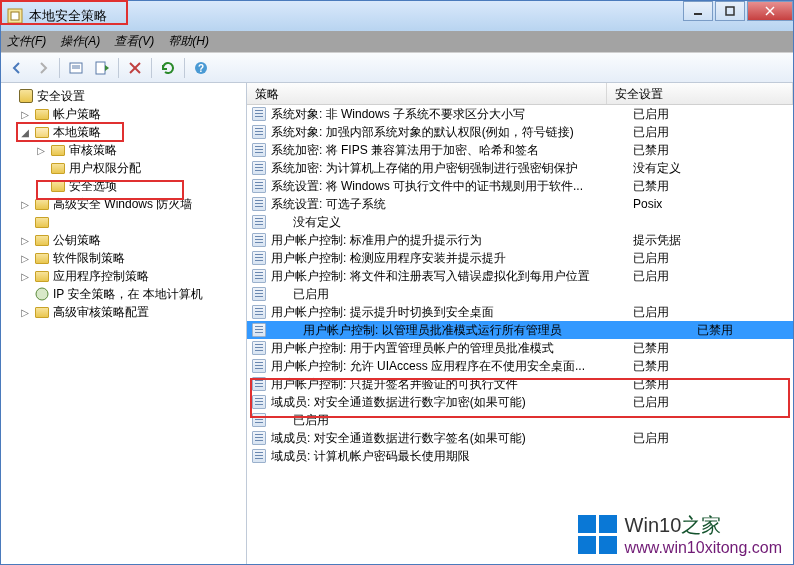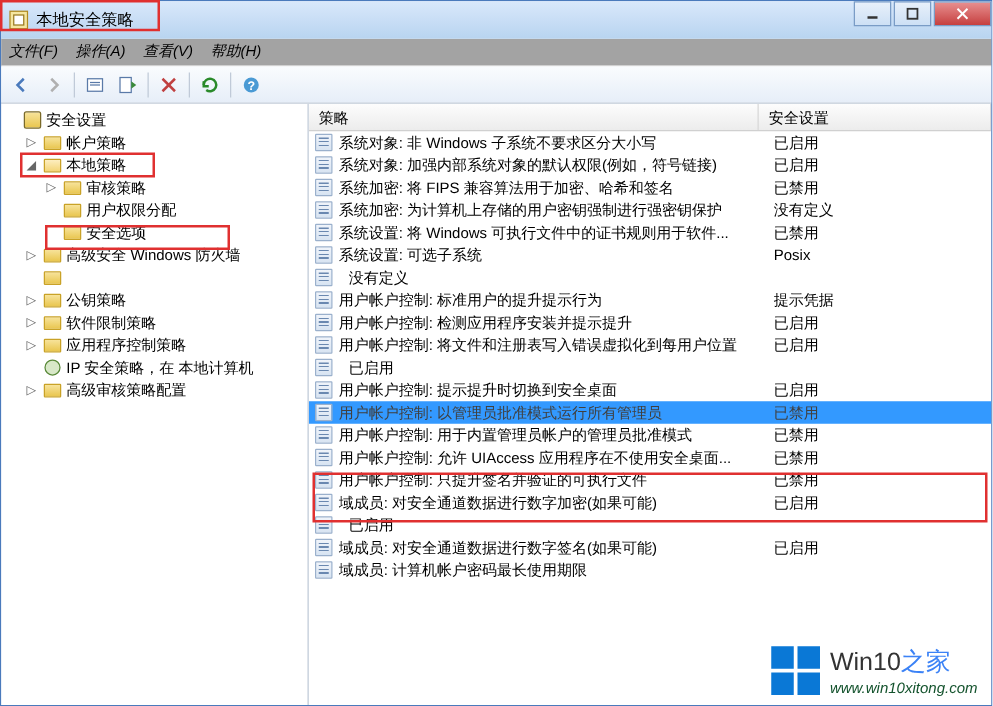--- a/index.html
+++ b/index.html
@@ -32,34 +32,34 @@
 .indent-1 { padding-left: 18px; }
 .indent-2 { padding-left: 34px; }
 
 .listpane { flex: 1; display: flex; flex-direction: column; overflow: hidden; }
 .list-header { height: 22px; background: linear-gradient(to bottom, #fdfdfd, #ececec); border-bottom: 1px solid #d0d0d0; display: flex; font-family: Liberation Mono, monospace; }
 .list-header-col { padding: 3px 8px; border-right: 1px solid #d8d8d8; }
 .col-policy { width: 360px; }
 .col-setting { flex: 1; }
 .list-body { flex: 1; overflow-y: auto; }
 .list-row { display: flex; height: 18px; align-items: center; padding-left: 4px; }
-.list-row.selected { background: #3399ff; color: #404040; }
+.list-row.selected { background: #3399ff; color: #000000; gap: 32px; }
 .row-icon { width: 16px; height: 16px; margin-right: 4px; display: flex; align-items: center; justify-content: center; flex-shrink: 0; }
 .row-policy { width: 340px; white-space: nowrap; overflow: hidden; text-overflow: ellipsis; }
-.row-setting { flex: 1; white-space: nowrap; overflow: hidden; text-overflow: ellipsis; padding-left: 8px; }
+.row-setting { flex: 1; white-space: nowrap; overflow: hidden; text-overflow: ellipsis; padding-left: 8px; margin-left: 14px; }
 
 
 .hl { position: absolute; border: 2px solid #e03030; pointer-events: none; z-index: 50; }
 
 
 .watermark { position: absolute; right: 12px; bottom: 8px; display: flex; align-items: center; gap: 8px; z-index: 60; }
 .wm-logo { display: grid; grid-template-columns: 18px 18px; grid-template-rows: 18px 18px; gap: 3px; }
 .wm-logo div { background: #0a78d6; }
 .wm-text { font-size: 20px; color: #333; }
-.wm-url { font-size: 12px; color: #14532d; font-style: italic; }
+.wm-url { font-size: 16px; color: #701a75; }
 
 
 .ico-folder { width: 14px; height: 11px; background: linear-gradient(to bottom, #f7e39a, #e9c64f); border: 1px solid #c9a227; border-radius: 1px; }
 .ico-folder-open { width: 14px; height: 11px; background: linear-gradient(to bottom, #fdeec0, #f3d577); border: 1px solid #c9a227; border-radius: 1px; }
 .ico-sec { width: 14px; height: 14px; border: 1px solid #7a6a2a; background: linear-gradient(to bottom, #f7e39a, #e9c64f); border-radius: 2px; }
 .ico-policy { width: 14px; height: 14px; background: linear-gradient(to bottom, #f0f4fa, #d8e4f2); border: 1px solid #9ab0cc; border-radius: 1px; position: relative; }
 .ico-policy::after { content:""; position:absolute; left:2px; top:2px; width:8px; height:8px; background: repeating-linear-gradient(to bottom, #6a88b0 0 1px, transparent 1px 3px); }
 
 svg { display: block; }
 </style>
@@ -404,16 +404,16 @@
 <div class="hl" style="left:250px; top:378px; width:540px; height:40px;"></div>
 
 <div class="watermark">
   <div class="wm-logo">
       <div></div>
       <div></div>
       <div></div>
       <div></div>
     </div>
   <div>
-    <div><span class="wm-text">Win10</span><span class="wm-text" style="color:#3b82f6;">之家</span></div>
+    <div><span class="wm-text">Win10</span><span class="wm-text" style="color:#14532d;">之家</span></div>
     <div class="wm-url">www.win10xitong.com</div>
   </div>
 </div>
 
 </body></html>

